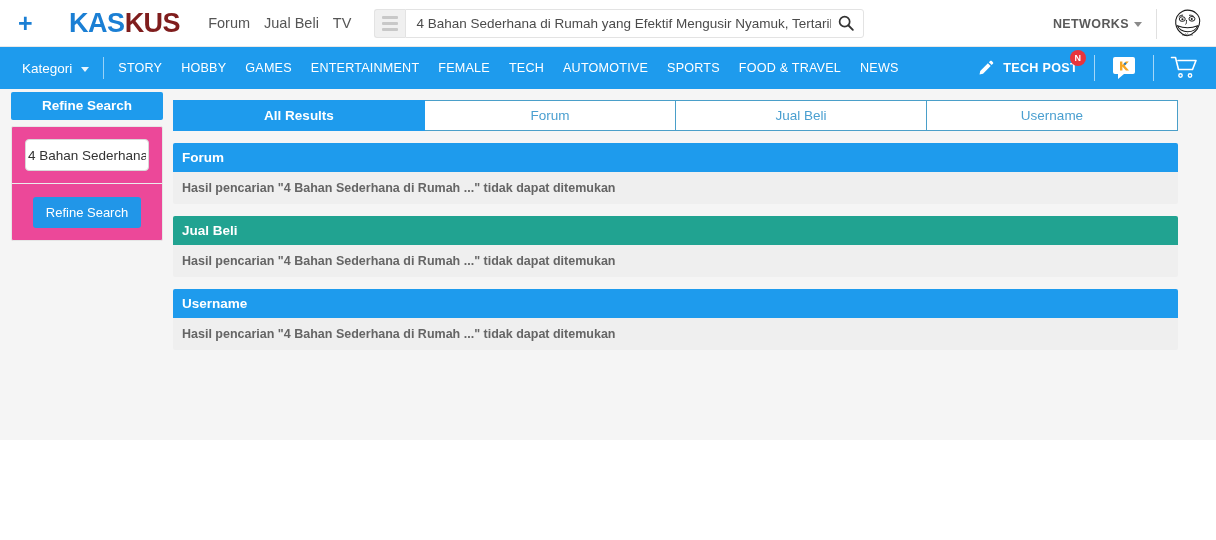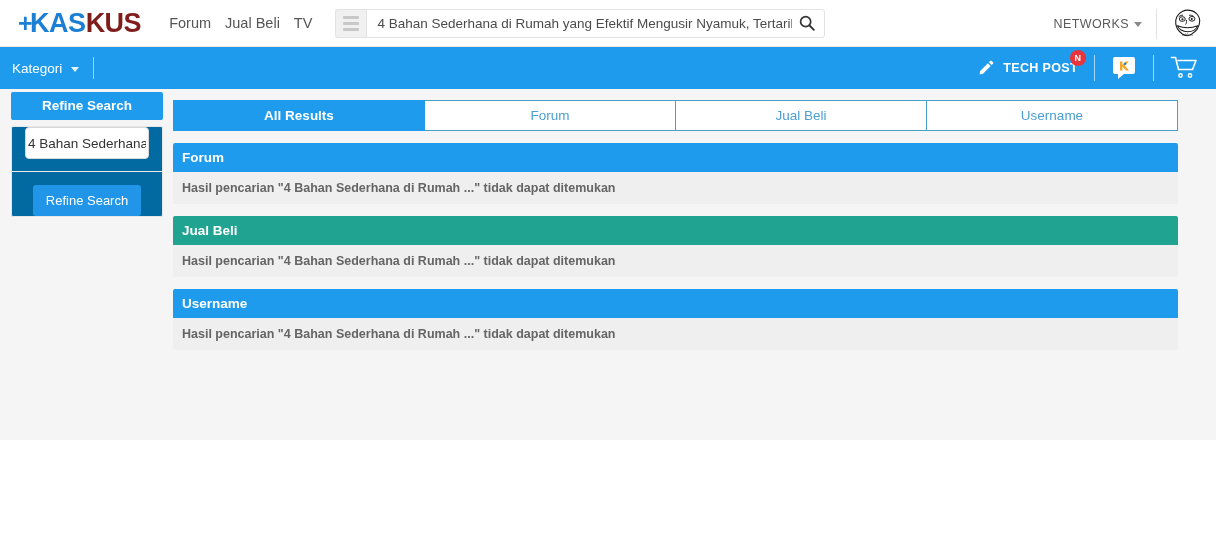--- a/index.html
+++ b/index.html
@@ -29,21 +29,21 @@
     display: flex;
     align-items: center;
     line-height: 1;
   }
   .logo .plus {
     color: #1b7fd4;
     font-size: 25px;
     font-weight: bold;
     margin-right: -2px;
   }
-  .logo .blue { color: #1b7fd4; }
+  .logo .blue { color: #1b7fd4; margin-left: 39px; }
   .logo .orange { color: #7f1d1d; }
 
   .toplinks {
     margin-left: 28px;
     display: flex;
     align-items: center;
     gap: 14px;
   }
   .toplinks a {
     color: #555555;
@@ -104,21 +104,21 @@
     position: absolute;
     right: 12px;
     top: 0;
     height: 47px;
     display: flex;
     align-items: center;
   }
   .networks {
     color: #5a5a5a;
     font-size: 12.5px;
-    font-weight: normal;
+    font-weight: bold;
     letter-spacing: 0.4px;
     display: flex;
     align-items: center;
     gap: 5px;
   }
   .caret-down {
     width: 0; height: 0;
     border-left: 4px solid transparent;
     border-right: 4px solid transparent;
     border-top: 5px solid #8a8a8a;
@@ -139,21 +139,21 @@
 
   
   .navbar {
     position: relative;
     height: 42px;
     background: #1e9bed;
     display: flex;
     align-items: center;
   }
   .kategori {
-    margin-left: 12px;
+    margin-left: 22px;
     color: #ffffff;
     font-size: 13.5px;
     display: flex;
     align-items: center;
     gap: 9px;
     cursor: pointer;
   }
   .kategori .chev {
     width: 0; height: 0;
     border-left: 4px solid transparent;
@@ -243,24 +243,24 @@
     color: #ffffff;
     font-size: 13.5px;
     font-weight: bold;
     text-align: center;
     height: 28px;
     line-height: 28px;
     border-radius: 2px;
   }
   .refine-body {
     margin-top: 6px;
-    background: #0369a1;
+    background: #ec4899;
     border: 1px solid #e6e6e6;
     border-radius: 2px;
-    padding: 0 10px;
+    padding: 12px 10px;
     text-align: center;
   }
   .refine-input {
     width: 124px;
     height: 32px;
     border: 1px solid #d8d8d8;
     border-radius: 4px;
     font-family: "Liberation Sans", sans-serif;
     font-size: 13.5px;
     color: #333333;
@@ -394,20 +394,32 @@
     </div>
   </div>
 </div>
 
 <div class="navbar">
   <div class="kategori">
     <span>Kategori</span>
     <span class="chev"></span>
   </div>
   <div class="navdivider"></div>
+  <div class="navlinks">
+    <a href="#">STORY</a>
+    <a href="#">HOBBY</a>
+    <a href="#">GAMES</a>
+    <a href="#">ENTERTAINMENT</a>
+    <a href="#">FEMALE</a>
+    <a href="#">TECH</a>
+    <a href="#">AUTOMOTIVE</a>
+    <a href="#">SPORTS</a>
+    <a href="#">FOOD &amp; TRAVEL</a>
+    <a href="#">NEWS</a>
+  </div>
 
   <div class="navright">
     <div class="buatpost">
       <svg class="pencil-icon" viewBox="0 0 20 20">
         <path d="M14.6 2.3c.5-.5 1.3-.5 1.8 0l1.3 1.3c.5.5.5 1.3 0 1.8l-1.4 1.4-3.1-3.1 1.4-1.4z" fill="#ffffff"></path>
         <path d="M12.1 4.8l3.1 3.1-8.5 8.5-3.9.8.8-3.9 8.5-8.5z" fill="#ffffff"></path>
       </svg>
       <span>TECH POST</span>
       <span class="badge-n">N</span>
     </div>

